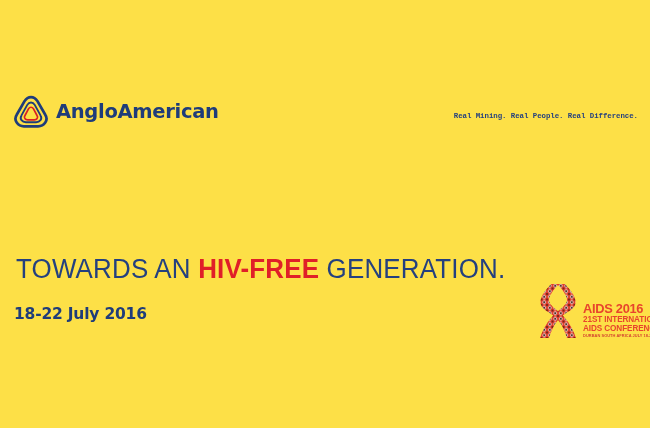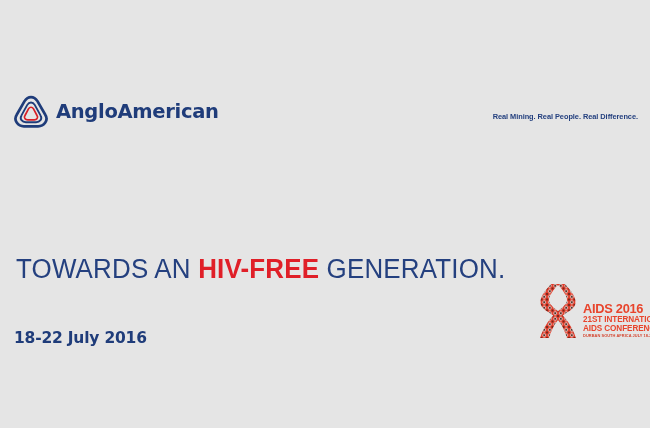--- a/index.html
+++ b/index.html
@@ -12,21 +12,21 @@
     height: 428px;
     position: relative;
     overflow: hidden;
     font-family: "Liberation Sans", sans-serif;
     -webkit-font-smoothing: antialiased;
   }
 
   .poster {
     position: absolute;
     inset: 0;
-    background: #e5e5e5;
+    background: #fde047;
   }
 
   
   .brand-lockup {
     position: absolute;
     left: 14px;
     top: 95px;
     display: flex;
     align-items: center;
     gap: 8px;
@@ -44,21 +44,21 @@
     letter-spacing: -0.3px;
     line-height: 1;
     white-space: nowrap;
   }
 
   
   .tagline {
     position: absolute;
     right: 12px;
     top: 112px;
-    font-family: Liberation Sans, sans-serif;
+    font-family: Liberation Mono, monospace;
     font-size: 7.4px;
     font-weight: 700;
     color: #24407f;
     letter-spacing: -0.05px;
     white-space: nowrap;
     margin-left: 12px;
   }
 
   
   .headline {
@@ -124,21 +124,20 @@
   .event-date {
     position: absolute;
     left: 14px;
     top: 305px;
     font-family: "DejaVu Sans", sans-serif;
     font-size: 15.5px;
     font-weight: 700;
     color: #1f3c7a;
     letter-spacing: -0.2px;
     white-space: nowrap;
-    margin-top: 24px;
   }
 
   
   .conf-logo {
     position: absolute;
     left: 536px;
     top: 281px;
     width: 106px;
     height: 58px;
     display: flex;

